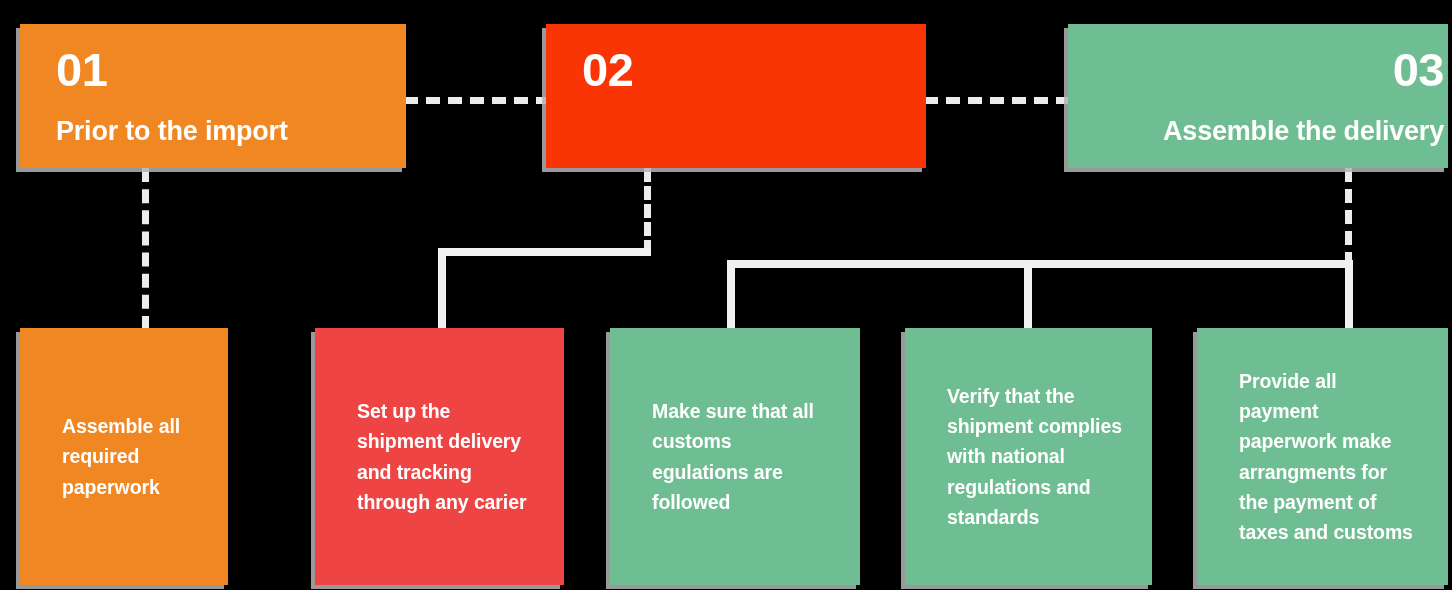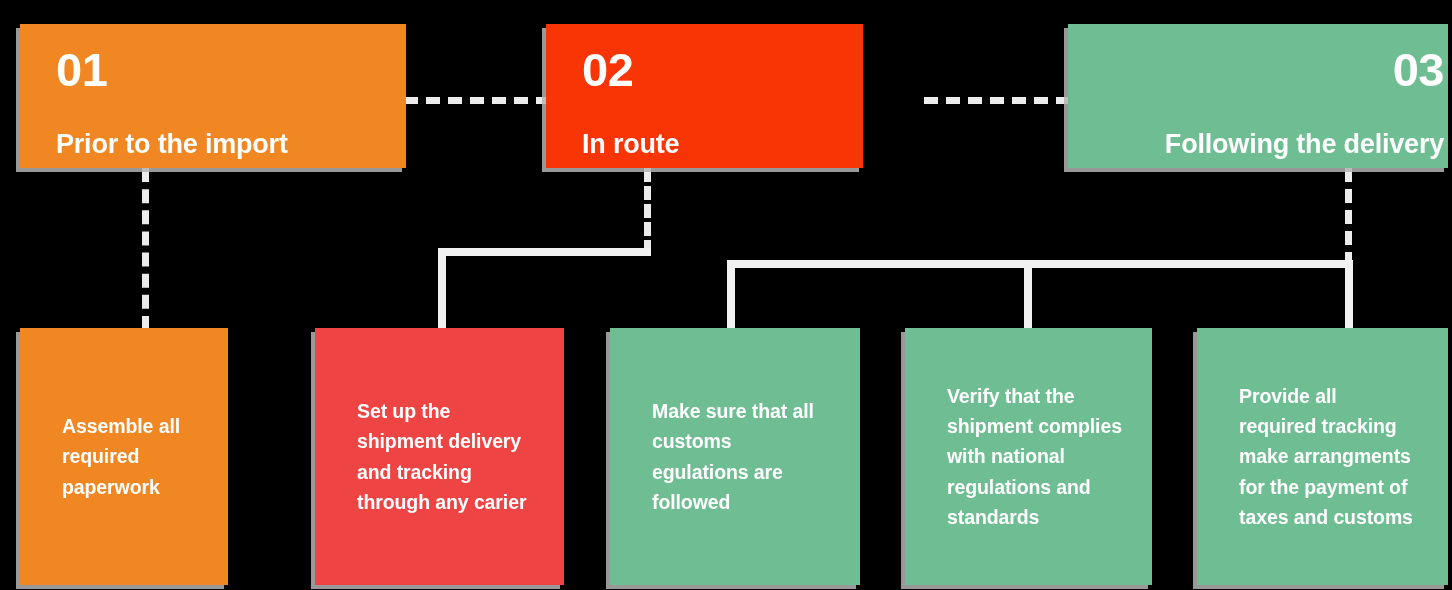--- a/index.html
+++ b/index.html
@@ -23,21 +23,21 @@
   .phase .num {
     font-size: 47px;
     font-weight: 700;
     line-height: 1.0;
     letter-spacing: -0.5px;
   }
   .phase .title {
     font-size: 27px;
     font-weight: 700;
     line-height: 1.1;
-    margin-top: 29px;
+    margin-top: 16px;
     letter-spacing: -0.2px;
   }
 
   
   .task {
     display: flex;
     align-items: center;
     padding: 0 26px 0 38px;
   }
   .task .txt {
@@ -88,43 +88,42 @@
   <div class="conn-solid-h" style="left:719px; top:252px; width:625px;"></div>
   <div class="conn-solid-v" style="left:719px; top:252px; height:70px;"></div>
   <div class="conn-solid-v" style="left:1016px; top:252px; height:70px;"></div>
   <div class="conn-solid-v" style="left:1337px; top:252px; height:70px;"></div>
 
   <div class="node phase" style="left:12px; top:16px; width:386px; height:144px; background:#F08722;">
     <div class="num">01</div>
     <div class="title">Prior to the import</div>
   </div>
 
-  <div class="node phase" style="left:538px; top:16px; width:317px; height:144px; background:#FA3505;">
+  <div class="node phase" style="left:538px; top:16px; width:380px; height:144px; background:#FA3505;">
     <div class="num">02</div>
-    <div class="title">In route</div>
   </div>
 
   <div class="node phase" style="left:1060px; top:16px; width:380px; height:144px; background:#6FBD92;text-align:right;">
     <div class="num">03</div>
-    <div class="title">Following the delivery</div>
+    <div class="title">Assemble the delivery</div>
   </div>
 
   <div class="node task" style="left:12px; top:320px; width:208px; height:257px; background:#F08722;">
     <div class="txt">Assemble all required paperwork</div>
   </div>
 
   <div class="node task" style="left:307px; top:320px; width:249px; height:257px; background:#ef4444;">
     <div class="txt">Set up the shipment delivery and tracking through any carier</div>
   </div>
 
   <div class="node task" style="left:602px; top:320px; width:250px; height:257px; background:#6FBD92;">
     <div class="txt">Make sure that all customs egulations are followed</div>
   </div>
 
   <div class="node task" style="left:897px; top:320px; width:247px; height:257px; background:#6FBD92;">
     <div class="txt">Verify that the shipment complies with national regulations and standards</div>
   </div>
 
   <div class="node task" style="left:1189px; top:320px; width:251px; height:257px; background:#6FBD92;">
-    <div class="txt">Provide all required tracking make arrangments for the payment of taxes and customs</div>
+    <div class="txt">Provide all payment paperwork make arrangments for the payment of taxes and customs</div>
   </div>
 
 </div>
 
 </body></html>

